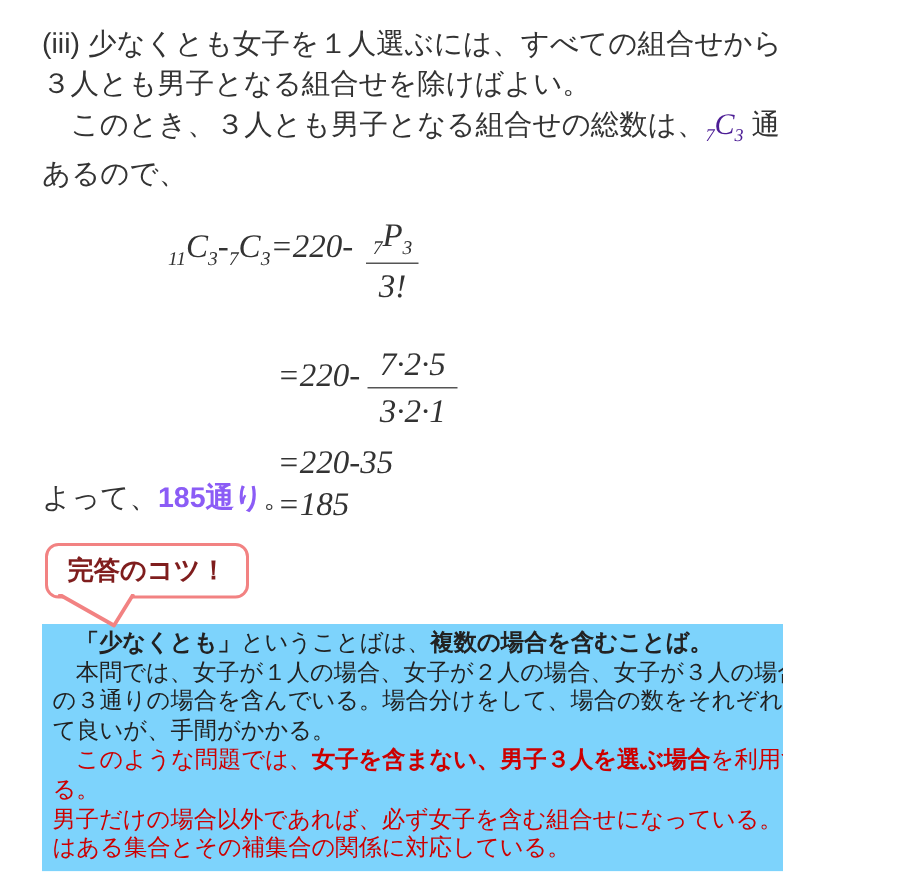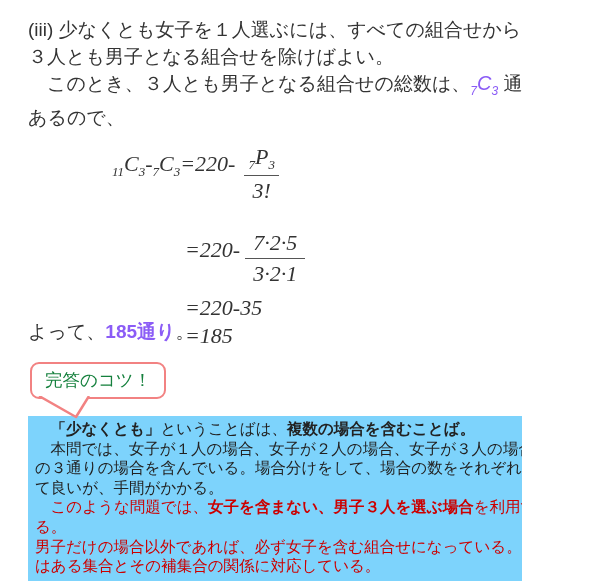--- a/index.html
+++ b/index.html
@@ -17,24 +17,24 @@
     position: absolute;
     left: 28px;
     top: 17px;
     width: 560px;
     font-size: 19px;
     line-height: 26.5px;
     white-space: pre-line;
     color: #333333;
   }
   .imath {
-    font-family: Liberation Sans, sans-serif;
+    font-family: Liberation Serif, serif;
     font-style: italic;
     font-size: 20px;
-    color: #8b5cf6;
+    color: #4c1d95;
     white-space: nowrap;
   }
   .imath sub { font-size: 12px; }
 
   
   .equation {
     position: absolute;
     left: 112px;
     top: 127px;
     font-family: "Liberation Serif", serif;
@@ -70,22 +70,22 @@
     left: 30px;
     top: 362px;
     height: 37px;
     box-sizing: border-box;
     border: 2.5px solid #f28282;
     border-radius: 9px;
     background: #ffffff;
     padding: 0 13px;
     line-height: 32px;
     font-size: 17.5px;
-    font-weight: normal;
-    color: #15803d;
+    font-weight: bold;
+    color: #7f1d1d;
     white-space: nowrap;
     z-index: 2;
   }
   .callout-tail {
     position: absolute;
     left: 36px;
     top: 396px;
     z-index: 3;
   }
 

